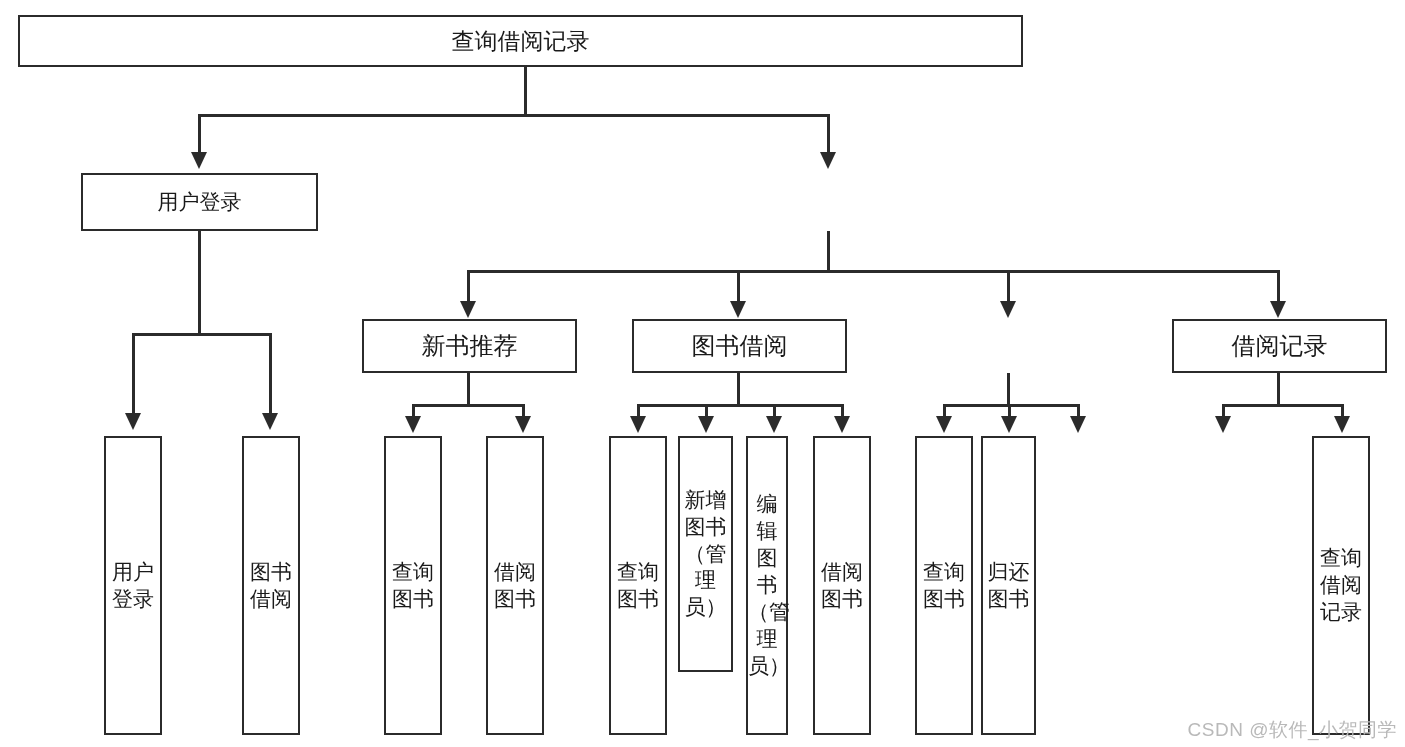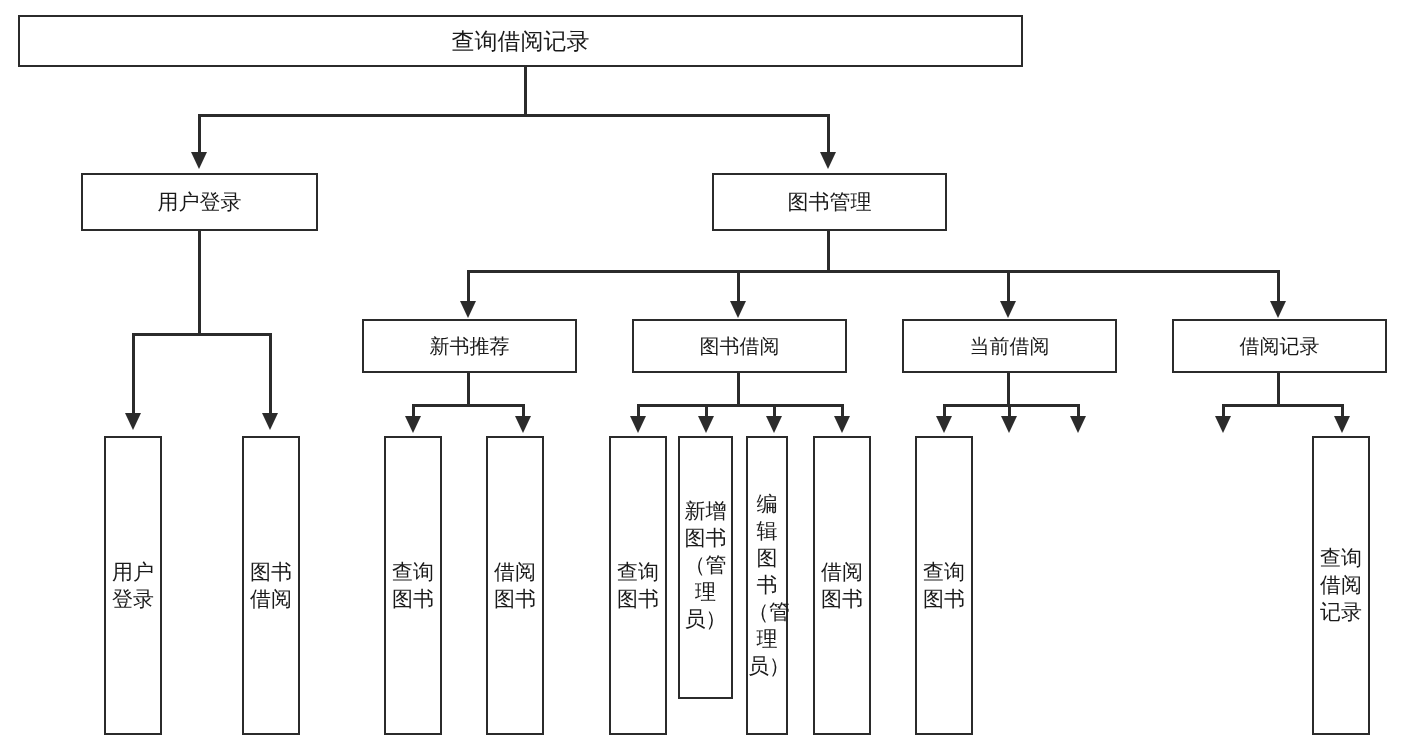--- a/index.html
+++ b/index.html
@@ -29,21 +29,21 @@
     justify-content: center;
     color: #1a1a1a;
   }
   .node.root {
     font-size: 23px;
   }
   .node.lvl2 {
     font-size: 21px;
   }
   .node.lvl3 {
-    font-size: 20px;
+    font-size: 24px;
     text-align: right;
   }
   
   .node.leaf {
     align-items: center;
     justify-content: center;
     padding: 4px 0;
   }
   .vtext {
     font-size: 21px;
@@ -99,23 +99,20 @@
 
   <div class="vline" style="left:524px; top:67px; height:49px;"></div>
   <div class="hline" style="left:198px; top:114px; width:632px;"></div>
   <div class="vline" style="left:198px; top:114px; height:40px;"></div>
   <div class="arrow" style="left:191px; top:152px;"></div>
   <div class="vline" style="left:827px; top:114px; height:40px;"></div>
   <div class="arrow" style="left:820px; top:152px;"></div>
 
   <div class="node lvl2" style="left:81px; top:173px; width:237px; height:58px;">
     <span>用户登录</span>
-  </div>
-  <div class="node lvl2" style="left:712px; top:173px; width:235px; height:58px;">
-    <span>图书管理</span>
   </div>
 
   <div class="vline" style="left:198px; top:231px; height:105px;"></div>
   <div class="hline" style="left:132px; top:333px; width:140px;"></div>
   <div class="vline" style="left:132px; top:333px; height:82px;"></div>
   <div class="arrow" style="left:125px; top:413px;"></div>
   <div class="vline" style="left:269px; top:333px; height:82px;"></div>
   <div class="arrow" style="left:262px; top:413px;"></div>
 
   <div class="vline" style="left:827px; top:231px; height:42px;"></div>
@@ -128,23 +125,20 @@
   <div class="arrow" style="left:1000px; top:301px;"></div>
   <div class="vline" style="left:1277px; top:270px; height:33px;"></div>
   <div class="arrow" style="left:1270px; top:301px;"></div>
 
   <div class="node lvl3" style="left:362px; top:319px; width:215px; height:54px;">
     <span>新书推荐</span>
   </div>
   <div class="node lvl3" style="left:632px; top:319px; width:215px; height:54px;">
     <span>图书借阅</span>
   </div>
-  <div class="node lvl3" style="left:902px; top:319px; width:215px; height:54px;">
-    <span>当前借阅</span>
-  </div>
   <div class="node lvl3" style="left:1172px; top:319px; width:215px; height:54px;">
     <span>借阅记录</span>
   </div>
 
   <div class="vline" style="left:467px; top:373px; height:34px;"></div>
   <div class="hline" style="left:412px; top:404px; width:113px;"></div>
   <div class="vline" style="left:412px; top:404px; height:14px;"></div>
   <div class="arrow" style="left:405px; top:416px;"></div>
   <div class="vline" style="left:522px; top:404px; height:14px;"></div>
   <div class="arrow" style="left:515px; top:416px;"></div>
@@ -186,32 +180,36 @@
   <div class="node leaf" style="left:384px; top:436px; width:58px; height:299px;">
     <span class="vtext">查询图书</span>
   </div>
   <div class="node leaf" style="left:486px; top:436px; width:58px; height:299px;">
     <span class="vtext">借阅图书</span>
   </div>
 
   <div class="node leaf" style="left:609px; top:436px; width:58px; height:299px;">
     <span class="vtext">查询图书</span>
   </div>
-  <div class="node leaf" style="left:678px; top:436px; width:55px; height:263px;font-family:Liberation Mono, monospace;">
+  <div class="node leaf" style="left:678px; top:436px; width:55px; height:236px;">
     <span class="vtext">新增图书（管理员）</span>
   </div>
   <div class="node leaf" style="left:746px; top:436px; width:42px; height:299px;">
     <span class="vtext">编辑图书（管理员）</span>
   </div>
   <div class="node leaf" style="left:813px; top:436px; width:58px; height:299px;">
     <span class="vtext">借阅图书</span>
   </div>
 
   <div class="node leaf" style="left:915px; top:436px; width:58px; height:299px;">
     <span class="vtext">查询图书</span>
   </div>
+  <div class="node leaf" style="left:981px; top:436px; width:55px; height:299px;">
+    <span class="vtext">归还图书</span>
+  </div>
 
   <div class="node leaf" style="left:1312px; top:436px; width:58px; height:299px;">
     <span class="vtext">查询借阅记录</span>
   </div>
 
+  <div id="watermark">CSDN @软件_小贺同学</div>
 
 </div>
 
 </body></html>

